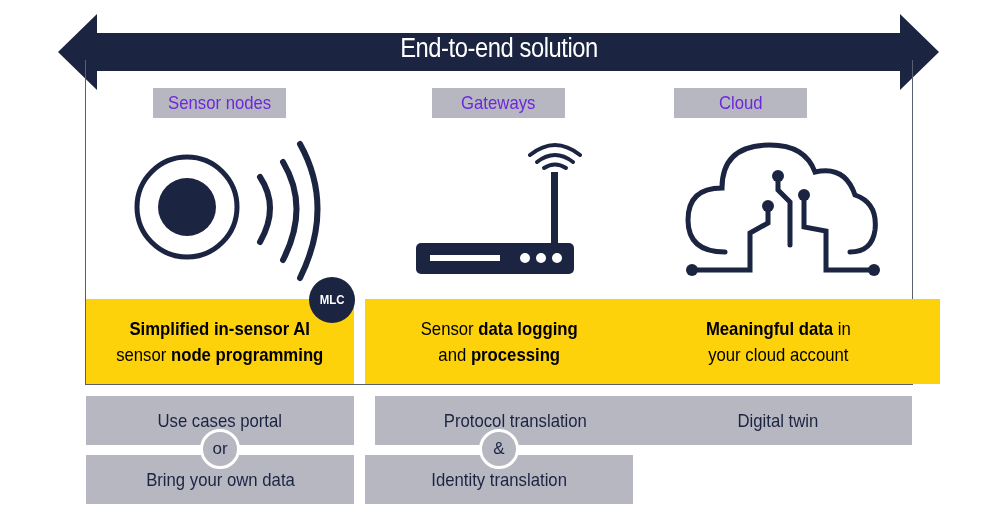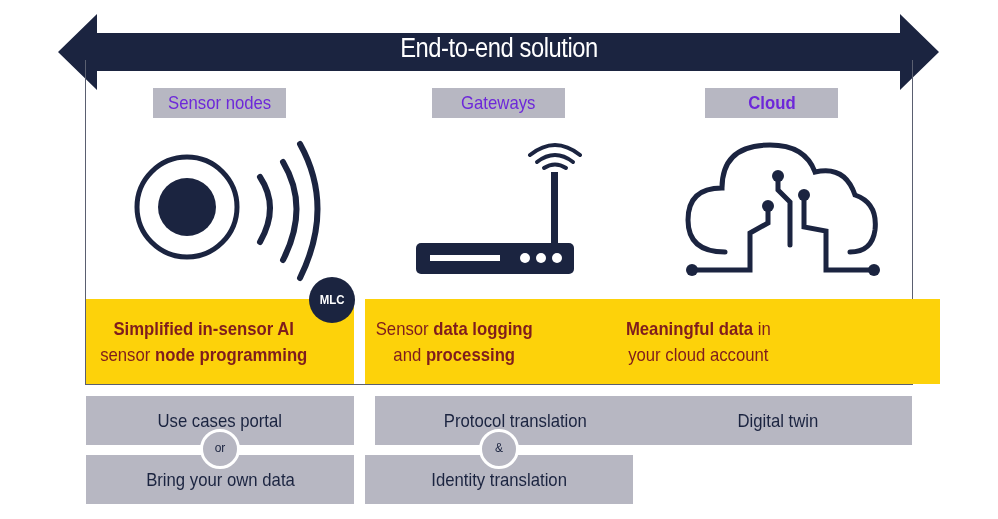--- a/index.html
+++ b/index.html
@@ -3,42 +3,42 @@
 <meta charset="utf-8">
 <style>
   html,body{margin:0;padding:0;background:#ffffff;}
   body{width:998px;height:519px;position:relative;overflow:hidden;font-family:"Liberation Sans",sans-serif;color:#1b2440;}
   .arrow{position:absolute;left:0;top:0;width:998px;height:100px;}
   .arrow-title{position:absolute;left:0;width:998px;top:33px;text-align:center;color:#ffffff;font-size:27px;letter-spacing:-0.5px;transform:scaleX(0.88);transform-origin:center;}
   .frame{position:absolute;left:85px;top:60px;width:828px;height:325px;border-left:1.5px solid #5a5f70;border-right:1.5px solid #5a5f70;border-bottom:1.5px solid #5a5f70;box-sizing:border-box;}
   .col-label{position:absolute;top:88px;height:30px;background:#b7b7c2;color:#6d28d9;font-size:19px;line-height:30px;text-align:center;}
   .col-label span{display:inline-block;transform:scaleX(0.88);}
   .icon{position:absolute;}
-  .yellow{position:absolute;top:299px;height:85px;background:#fdd20a;display:flex;align-items:center;justify-content:flex-start;text-align:center;font-size:19px;line-height:26px;color:#7f1d1d;}
+  .yellow{position:absolute;top:299px;height:85px;background:#fdd20a;display:flex;align-items:center;justify-content:center;text-align:center;font-size:19px;line-height:26px;color:#000000;}
   .yellow .txt{transform:scaleX(0.88);}
   .yellow b{font-weight:bold;}
   .mlc{position:absolute;left:309px;top:277px;width:46px;height:46px;border-radius:50%;background:#1b2440;color:#ffffff;font-size:13px;font-weight:bold;line-height:46px;text-align:center;}
   .mlc span{display:inline-block;transform:scaleX(0.88);}
   .grey{position:absolute;height:49px;background:#b7b7c2;color:#1b2440;font-size:19px;line-height:49px;text-align:center;}
   .grey span{display:inline-block;transform:scaleX(0.88);}
-  .joiner{position:absolute;width:34px;height:34px;border-radius:50%;background:#b7b7c2;border:3px solid #ffffff;color:#1b2440;font-size:12px;line-height:33px;text-align:center;}
+  .joiner{position:absolute;width:34px;height:34px;border-radius:50%;background:#b7b7c2;border:3px solid #ffffff;color:#1b2440;font-size:17px;line-height:33px;text-align:center;}
 </style>
 </head>
 <body>
 
 <svg class="arrow" viewBox="0 0 998 100">
   <polygon points="58,52 97,14 97,33 900,33 900,14 939,52 900,90 900,71 97,71 97,90" fill="#1b2440"></polygon>
 </svg>
 <div class="arrow-title">End-to-end solution</div>
 
 <div class="frame"></div>
 
 <div class="col-label" style="left:153px;width:133px;"><span>Sensor nodes</span></div>
 <div class="col-label" style="left:432px;width:133px;"><span>Gateways</span></div>
-<div class="col-label" style="left:705px;width:133px;font-weight:bold;"><span>Cloud</span></div>
+<div class="col-label" style="left:674px;width:133px;"><span>Cloud</span></div>
 
 <svg class="icon" style="left:125px;top:135px;" width="200" height="150" viewBox="0 0 200 150">
   <circle cx="62" cy="72" r="50" fill="none" stroke="#1b2440" stroke-width="5"></circle>
   <circle cx="62" cy="72" r="29" fill="#1b2440"></circle>
   <path d="M135,42 Q155,72 135,107" fill="none" stroke="#1b2440" stroke-width="6" stroke-linecap="round"></path>
   <path d="M158,27 Q185,72 158,125" fill="none" stroke="#1b2440" stroke-width="6" stroke-linecap="round"></path>
   <path d="M175,9 Q210,72 175,143" fill="none" stroke="#1b2440" stroke-width="6" stroke-linecap="round"></path>
 </svg>
 
 <svg class="icon" style="left:410px;top:135px;" width="180" height="145" viewBox="0 0 180 145">

